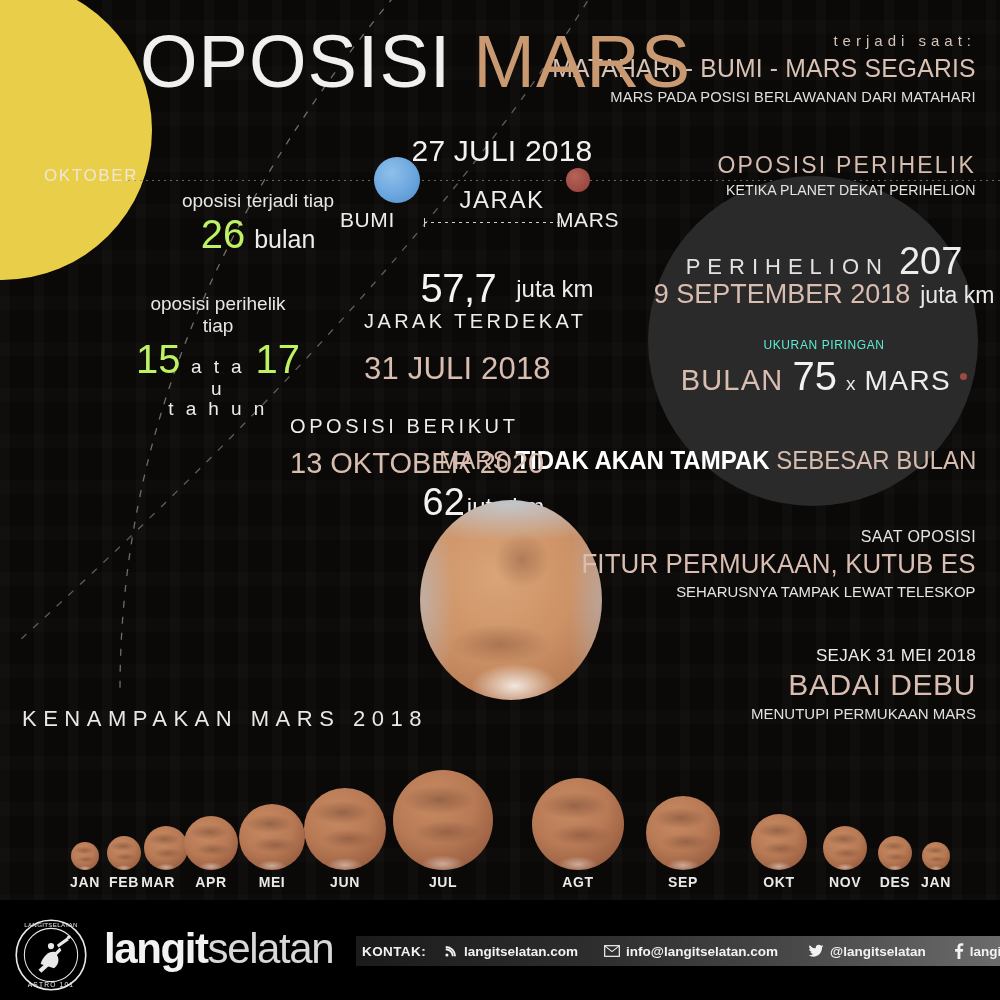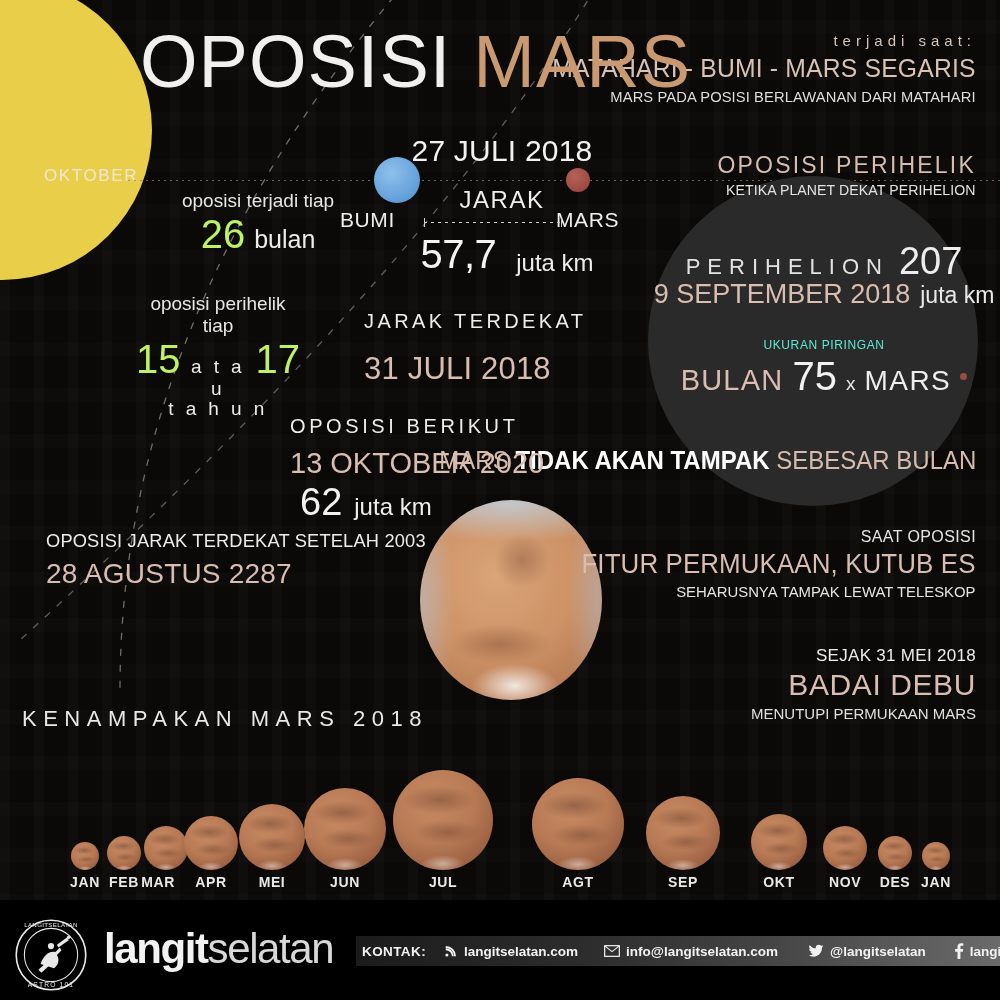--- a/index.html
+++ b/index.html
@@ -101,33 +101,33 @@
          font-weight:300;letter-spacing:1.5px;}
   #bumi-lb{left:340px;top:208px;font-size:21px;color:#ededed;letter-spacing:.6px;}
   #mars-lb{left:556px;top:208px;font-size:21px;color:#ededed;letter-spacing:.6px;}
   #measure{left:424px;top:218px;width:138px;height:9px;}
   #measure .bar{position:absolute;left:0;top:4px;width:138px;height:1px;
     background-image:linear-gradient(90deg,#cfcfcf 0 3px,transparent 3px 7px);
     background-size:7px 1px;}
   #measure .cap-l,#measure .cap-r{position:absolute;top:0;width:1px;height:9px;background:#cfcfcf;}
   #measure .cap-l{left:0;} #measure .cap-r{right:0;}
   #dist{left:402px;top:232px;width:210px;text-align:center;}
-  #dist .r{display:flex;align-items:flex-end;justify-content:center;gap:20px;}
+  #dist .r{display:flex;align-items:center;justify-content:center;gap:20px;margin-top:34px;}
   #dist .n{font-size:40px;color:#f4f4f4;font-weight:300;letter-spacing:-.5px;}
   #dist .u{font-size:24px;color:#ededed;font-weight:300;}
 
   
   #jt{left:364px;top:310px;}
   #jt .h{font-size:20px;letter-spacing:3.4px;color:#ededed;}
   #jt .d{font-size:31px;color:#d9bdb0;margin-top:18px;letter-spacing:.2px;}
 
   #ob{left:290px;top:415px;}
   #ob .h{font-size:20px;letter-spacing:3.6px;color:#ededed;}
   #ob .d{font-size:29px;color:#d9bdb0;margin-top:9px;}
-  #ob .r{display:flex;align-items:baseline;gap:12px;margin-top:1px;padding-left:10px;}
+  #ob .r{display:flex;align-items:baseline;gap:2px;margin-top:1px;padding-left:10px;justify-content:flex-end;}
   #ob .n{font-size:38px;color:#f2f2f2;font-weight:300;}
   #ob .u{font-size:24px;color:#ededed;font-weight:300;}
 
   #o2287{left:46px;top:530px;}
   #o2287 .h{font-size:19px;color:#ececec;letter-spacing:.2px;transform:scaleX(.96);
             transform-origin:left center;}
   #o2287 .d{font-size:28px;color:#d9bdb0;margin-top:6px;letter-spacing:.2px;}
 
   
   #fitur{right:24px;top:528px;text-align:right;}
@@ -283,24 +283,20 @@
 
   <div class="blk" id="ob">
     <div class="h">OPOSISI BERIKUT</div>
     <div class="d">13 OKTOBER 2020</div>
     <div class="r">
       <span class="n">62</span>
       <span class="u">juta km</span>
     </div>
   </div>
 
-  <div class="blk" id="o2287">
-    <div class="h">OPOSISI JARAK TERDEKAT SETELAH 2003</div>
-    <div class="d">28 AGUSTUS 2287</div>
-  </div>
 
   <div class="abs" id="bigmars"></div>
 
   <div class="abs" id="fitur">
     <div class="l1">SAAT OPOSISI</div>
     <div class="l2">FITUR PERMUKAAN, KUTUB ES</div>
     <div class="l3">SEHARUSNYA TAMPAK LEWAT TELESKOP</div>
   </div>
 
   <div class="abs" id="badai">

